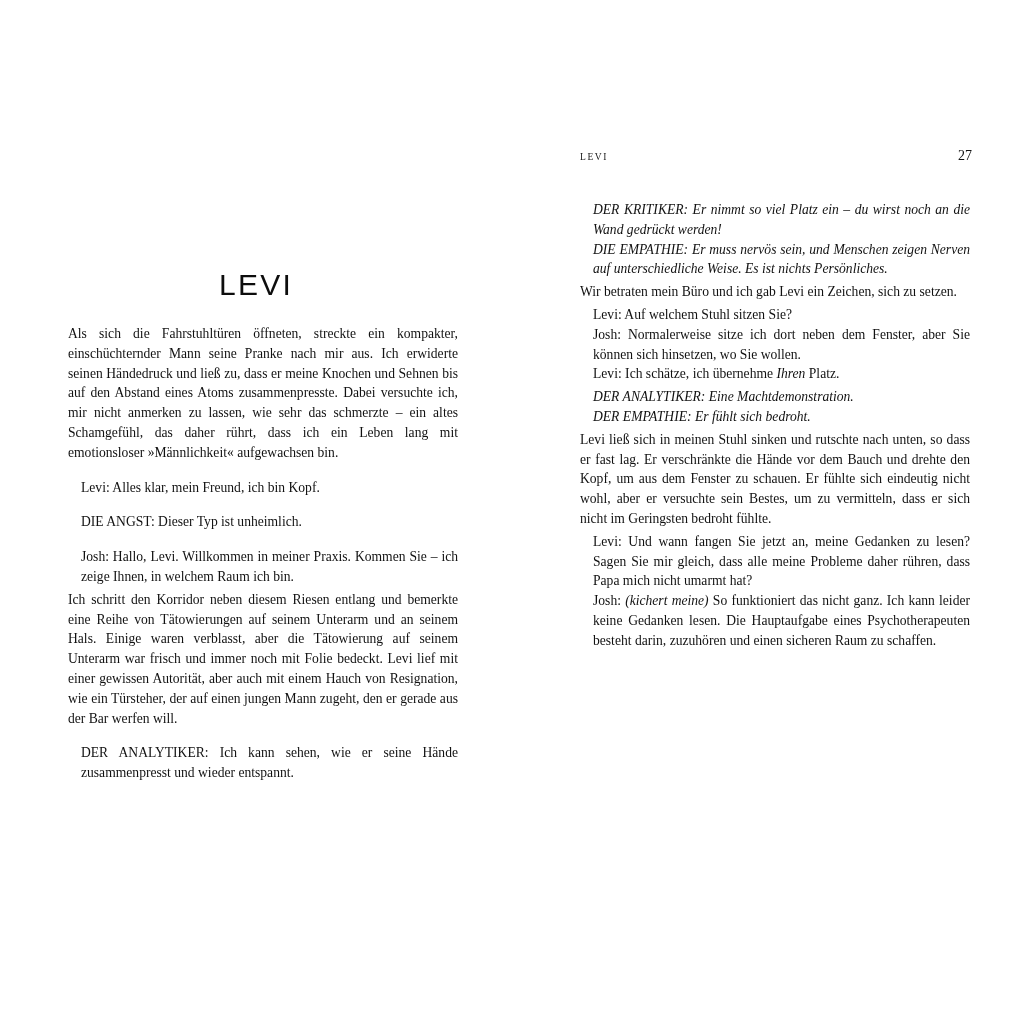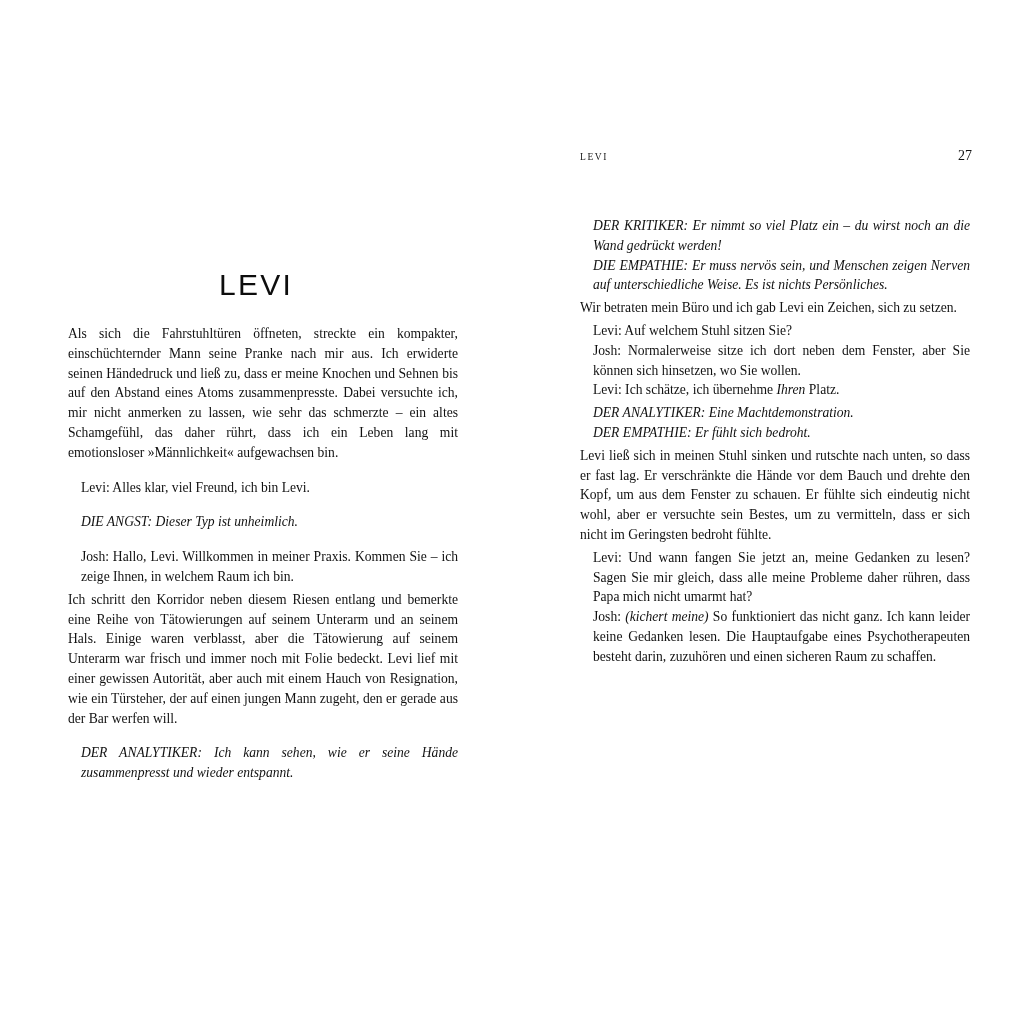--- a/index.html
+++ b/index.html
@@ -71,21 +71,21 @@
     color: #0d0d0d;
   }
   .col-left {
     position: absolute;
     top: 324px;
     left: 68px;
     width: 390px;
   }
   .col-right {
     position: absolute;
-    top: 216px;
+    top: 200px;
     left: 68px;
     width: 390px;
   }
 
   p {
     margin: 0;
     font-size: 13.6px;
     line-height: 19.8px;
     text-align: justify;
     text-justify: inter-word;
@@ -99,21 +99,20 @@
     margin-top: 15px;
     padding-left: 13px;
   }
   p.gap {
     margin-top: 3px;
   }
   p.tight {
     margin-top: 0;
   }
   .voice {
-    font-style: italic;
   }
   .speaker {
     font-weight: normal;
   }
   .italic {
     font-style: italic;
   }
   .block-voice {
     padding-left: 13px;
     font-style: italic;
@@ -129,21 +128,21 @@
 
   <div class="page page-left">
 
     <h1 class="chapter-title">LEVI</h1>
 
     <div class="col-left">
 
       <p class="body">Als sich die Fahrstuhltüren öffneten, streckte ein kompakter, einschüchternder Mann seine Pranke nach mir aus. Ich erwiderte seinen Händedruck und ließ zu, dass er meine Knochen und Sehnen bis auf den Abstand eines Atoms zusammenpresste. Dabei versuchte ich, mir nicht anmerken zu lassen, wie sehr das schmerzte – ein altes Schamgefühl, das daher rührt, dass ich ein Leben lang mit emotionsloser »Männlichkeit« aufgewachsen bin.</p>
 
       <p class="indent">
-        <span class="speaker">Levi:</span><span> Alles klar, viel Freund, ich bin Levi.</span>
+        <span class="speaker">Levi:</span><span> Alles klar, mein Freund, ich bin Kopf.</span>
       </p>
 
       <p class="indent voice">
         <span>DIE ANGST:</span><span> Dieser Typ ist unheimlich.</span>
       </p>
 
       <p class="indent">
         <span class="speaker">Josh:</span><span> Hallo, Levi. Willkommen in meiner Praxis. Kommen Sie – ich zeige Ihnen, in welchem Raum ich bin.</span>
       </p>
 

